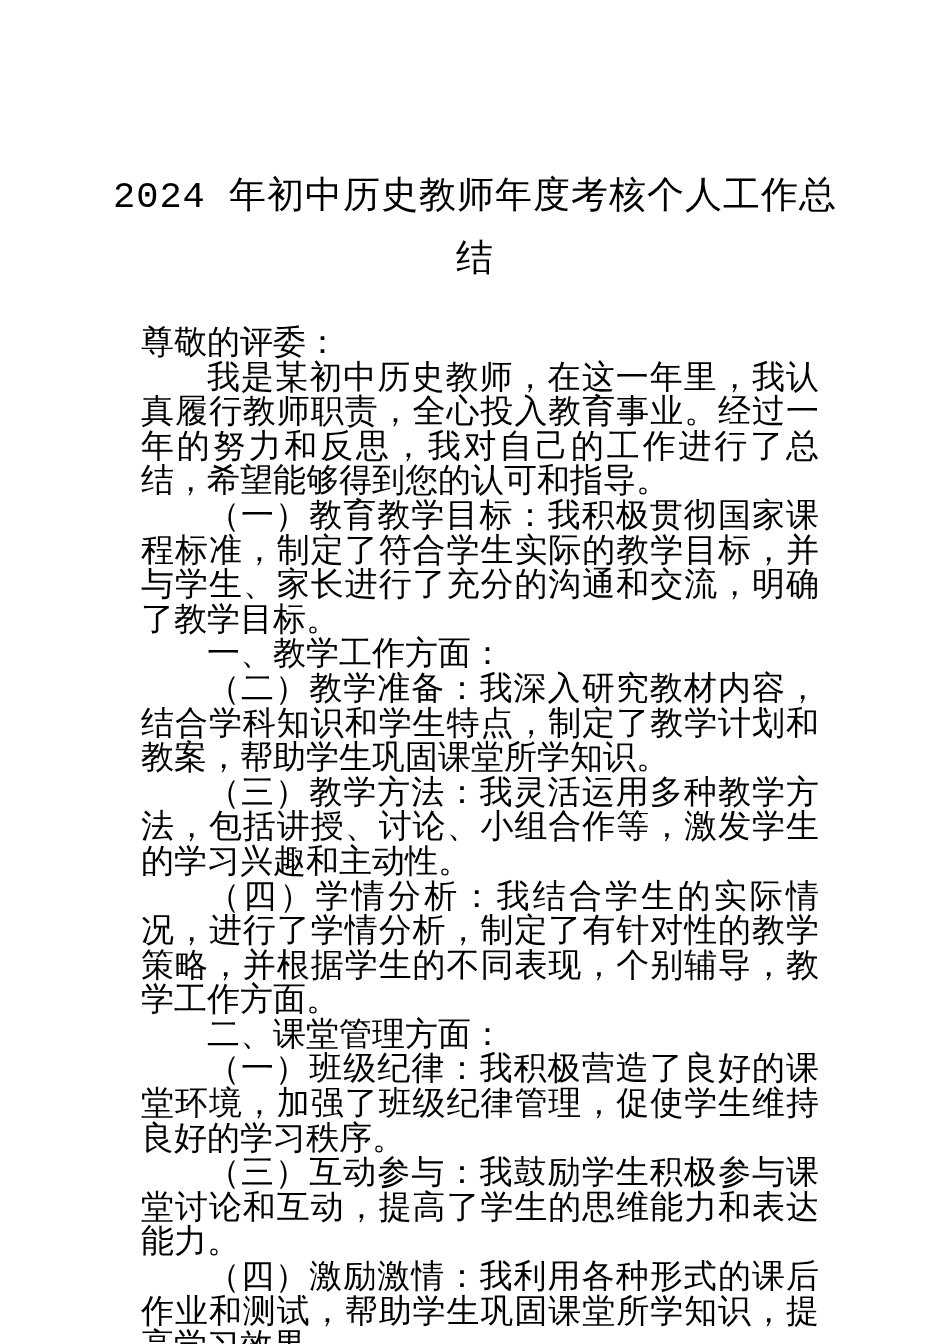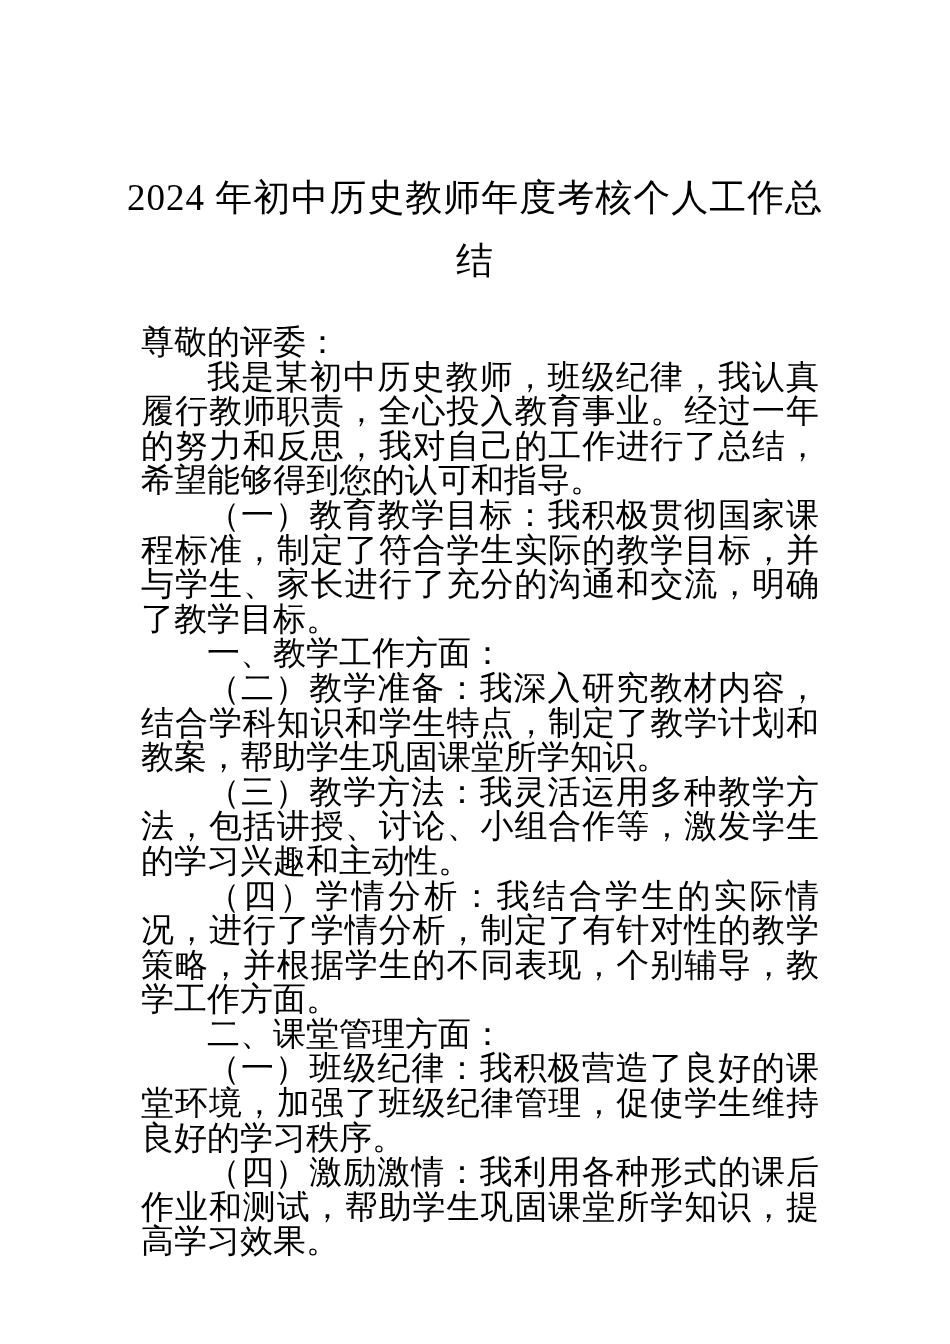--- a/index.html
+++ b/index.html
@@ -18,21 +18,21 @@
 
   .doc-title {
     margin: 166px auto 0 auto;
     width: 780px;
     text-align: center;
     font-weight: normal;
     font-size: 37px;
     line-height: 63px;
     letter-spacing: 1px;
     
-    font-family: Liberation Serif, serif;
+    font-family: Liberation Mono, monospace;
     color: #000000;
   }
   .doc-title .title-line { display: block; }
 
   .doc-body {
     width: 678px;
     margin-left: 141px;
     margin-top: 33px;
     font-size: 33px;
     line-height: 34.6px;
@@ -51,24 +51,25 @@
 
 <div class="page">
 
   <h1 class="doc-title">
     <span class="title-line">2024 年初中历史教师年度考核个人工作总</span>
     <span class="title-line">结</span>
   </h1>
 
   <div class="doc-body">
     <p class="no-indent">尊敬的评委：</p>
-    <p>我是某初中历史教师，班级纪律，我认真履行教师职责，全心投入教育事业。经过一年的努力和反思，我对自己的工作进行了总结，希望能够得到您的认可和指导。</p>
+    <p>我是某初中历史教师，在这一年里，我认真履行教师职责，全心投入教育事业。经过一年的努力和反思，我对自己的工作进行了总结，希望能够得到您的认可和指导。</p>
     <p>（一）教育教学目标：我积极贯彻国家课程标准，制定了符合学生实际的教学目标，并与学生、家长进行了充分的沟通和交流，明确了教学目标。</p>
     <p>一、教学工作方面：</p>
     <p>（二）教学准备：我深入研究教材内容，结合学科知识和学生特点，制定了教学计划和教案，帮助学生巩固课堂所学知识。</p>
     <p>（三）教学方法：我灵活运用多种教学方法，包括讲授、讨论、小组合作等，激发学生的学习兴趣和主动性。</p>
     <p>（四）学情分析：我结合学生的实际情况，进行了学情分析，制定了有针对性的教学策略，并根据学生的不同表现，个别辅导，教学工作方面。</p>
     <p>二、课堂管理方面：</p>
     <p>（一）班级纪律：我积极营造了良好的课堂环境，加强了班级纪律管理，促使学生维持良好的学习秩序。</p>
+    <p>（三）互动参与：我鼓励学生积极参与课堂讨论和互动，提高了学生的思维能力和表达能力。</p>
     <p>（四）激励激情：我利用各种形式的课后作业和测试，帮助学生巩固课堂所学知识，提高学习效果。</p>
   </div>
 
 </div>
 
 </body></html>

